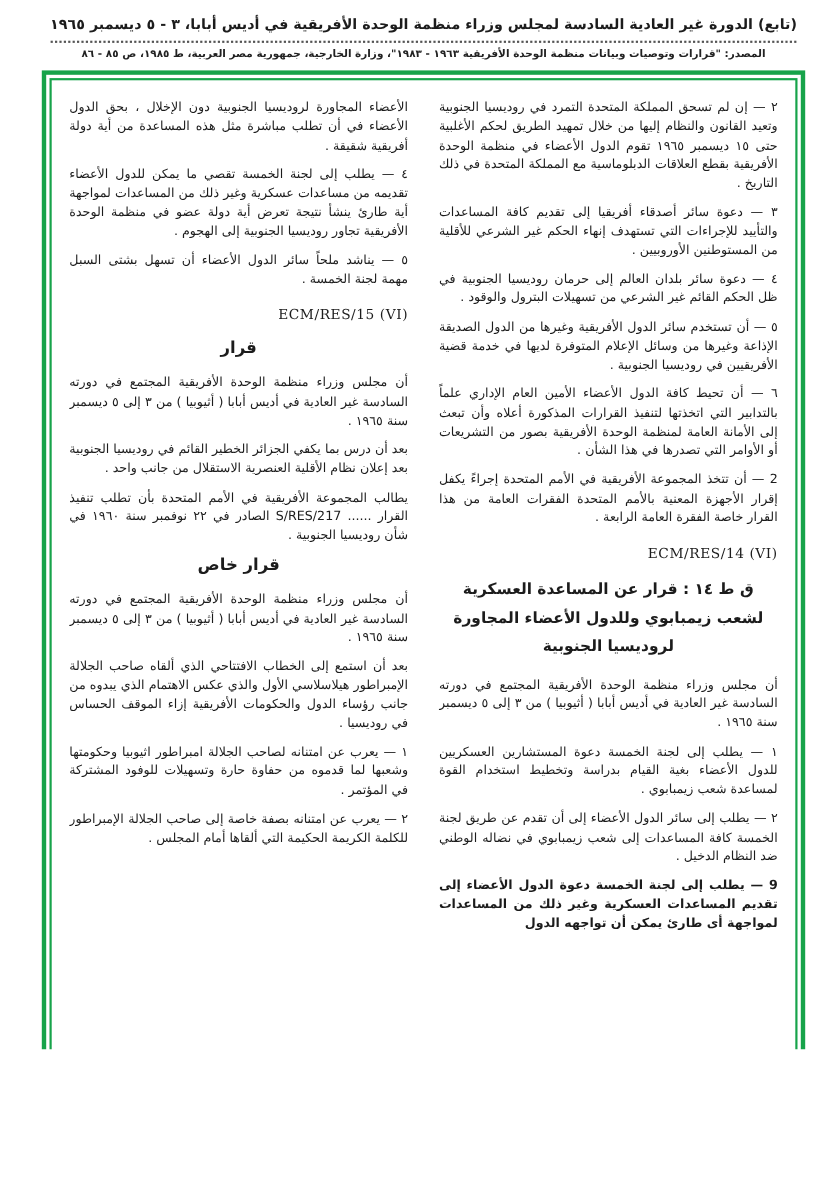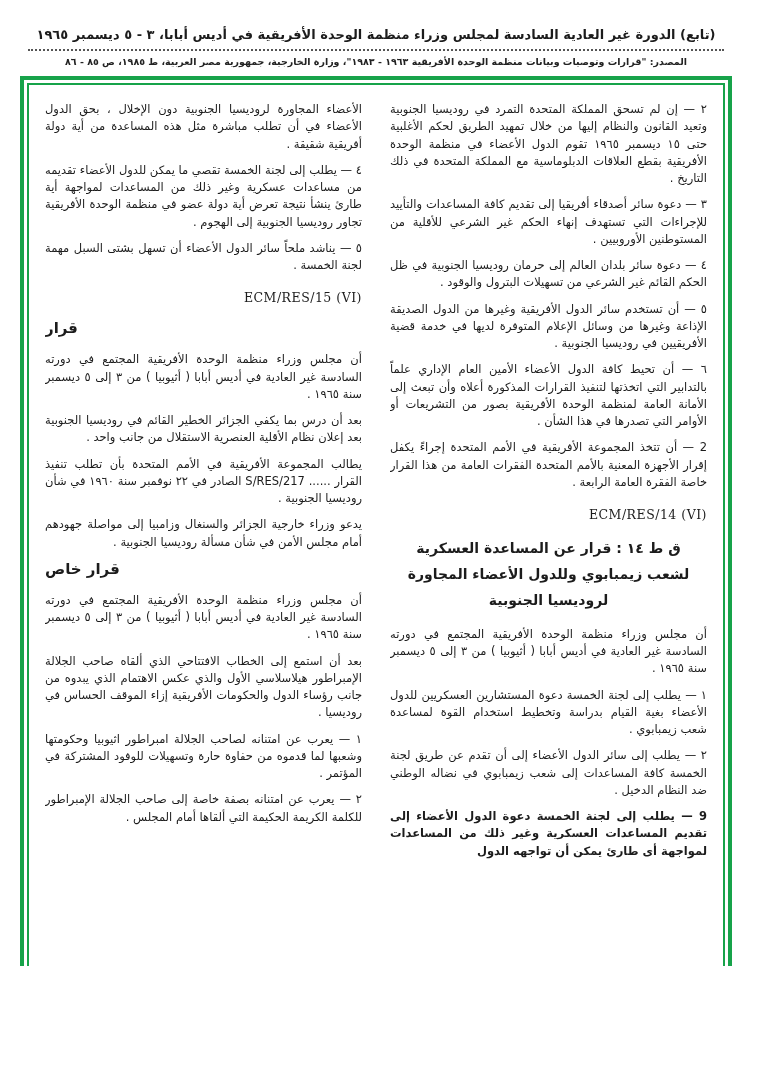--- a/index.html
+++ b/index.html
@@ -1,36 +1,36 @@
 <!DOCTYPE html>
 <html lang="ar" style="--frame_green: #17a34a; --ink: #1c1c1c;"><head>
 <meta charset="utf-8">
 <style>
   * { margin:0; padding:0; box-sizing:border-box; }
   :root { --frame_green:#17a34a; --ink:#1c1c1c; }
   html,body { background:#ffffff; }
   body { font-family:"DejaVu Sans", sans-serif; color:var(--ink); }
-  .page { width:758px; height:954px; margin:12px auto; background:#fff; overflow:hidden; padding:14px 26px 0 20px; }
+  .page { width:758px; height:954px; margin:0 auto; background:#fff; overflow:hidden; padding:14px 26px 0 38px; }
 
   .doc-header { text-align:center; direction:rtl; }
   .doc-title { font-size:13px; font-weight:bold; line-height:1.4; }
   .header-divider { border-bottom:2px dotted #555; margin:5px 8px 5px; }
   .source-line { font-size:9.5px; font-weight:bold; color:#222; }
 
   .frame-outer { margin-top:9px; border:4px solid var(--frame_green); padding:3px; height:960px; }
   .frame-inner { border:2px solid var(--frame_green); height:100%; padding:16px 16px 8px; overflow:hidden; }
 
   .columns { direction:rtl; display:flex; gap:28px; height:100%; }
   .col { flex:1 1 0; overflow:hidden; }
 
   .para { direction:rtl; text-align:justify; font-size:11.5px; line-height:1.5; margin-bottom:9px; }
   .para.bold { font-weight:bold; }
   .res-ref { direction:ltr; text-align:right; font-family:"DejaVu Serif", serif; font-size:12.5px; letter-spacing:.5px; margin:16px 0 14px; }
   .res-heading { direction:rtl; text-align:center; font-weight:bold; font-size:14px; line-height:1.85; margin:2px 10px 12px; }
-  .section-heading { direction:rtl; text-align:left; font-weight:bold; font-size:15px; letter-spacing:7px; margin:4px 0 14px; }
+  .section-heading { direction:rtl; text-align:center; font-weight:bold; font-size:15px; letter-spacing:7px; margin:4px 0 14px; }
 
   .page-footer { text-align:center; margin-top:9px; font-size:12.5px; font-weight:bold; }
 </style>
 </head>
 <body>
 
 <div class="page">
 
   <header class="doc-header">
     <div class="doc-title">(تابع) الدورة غير العادية السادسة لمجلس وزراء منظمة الوحدة الأفريقية في أديس أبابا، ٣ - ٥ ديسمبر ١٩٦٥</div>
@@ -59,21 +59,20 @@
 
         <div class="col">
           <p class="para">الأعضاء المجاورة لروديسيا الجنوبية دون الإخلال ، بحق الدول الأعضاء في أن تطلب مباشرة مثل هذه المساعدة من أية دولة أفريقية شقيقة .</p>
           <p class="para">٤ — يطلب إلى لجنة الخمسة تقصي ما يمكن للدول الأعضاء تقديمه من مساعدات عسكرية وغير ذلك من المساعدات لمواجهة أية طارئ ينشأ نتيجة تعرض أية دولة عضو في منظمة الوحدة الأفريقية تجاور روديسيا الجنوبية إلى الهجوم .</p>
           <p class="para">٥ — يناشد ملحاً سائر الدول الأعضاء أن تسهل بشتى السبل مهمة لجنة الخمسة .</p>
           <div class="res-ref">ECM/RES/15 (VI)</div>
           <div class="section-heading">قرار</div>
           <p class="para">أن مجلس وزراء منظمة الوحدة الأفريقية المجتمع في دورته السادسة غير العادية في أديس أبابا ( أثيوبيا ) من ٣ إلى ٥ ديسمبر سنة ١٩٦٥ .</p>
           <p class="para">بعد أن درس بما يكفي الجزائر الخطير القائم في روديسيا الجنوبية بعد إعلان نظام الأقلية العنصرية الاستقلال من جانب واحد .</p>
           <p class="para">يطالب المجموعة الأفريقية في الأمم المتحدة بأن تطلب تنفيذ القرار ...... S/RES/217 الصادر في ٢٢ نوفمبر سنة ١٩٦٠ في شأن روديسيا الجنوبية .</p>
-          <p class="para">يدعو وزراء خارجية الجزائر والسنغال وزامبيا إلى مواصلة جهودهم أمام مجلس الأمن في شأن مسألة روديسيا الجنوبية .</p>
           <div class="section-heading">قرار خاص</div>
           <p class="para">أن مجلس وزراء منظمة الوحدة الأفريقية المجتمع في دورته السادسة غير العادية في أديس أبابا ( أثيوبيا ) من ٣ إلى ٥ ديسمبر سنة ١٩٦٥ .</p>
           <p class="para">بعد أن استمع إلى الخطاب الافتتاحي الذي ألقاه صاحب الجلالة الإمبراطور هيلاسلاسي الأول والذي عكس الاهتمام الذي يبدوه من جانب رؤساء الدول والحكومات الأفريقية إزاء الموقف الحساس في روديسيا .</p>
           <p class="para">١ — يعرب عن امتنانه لصاحب الجلالة امبراطور اثيوبيا وحكومتها وشعبها لما قدموه من حفاوة حارة وتسهيلات للوفود المشتركة في المؤتمر .</p>
           <p class="para">٢ — يعرب عن امتنانه بصفة خاصة إلى صاحب الجلالة الإمبراطور للكلمة الكريمة الحكيمة التي ألقاها أمام المجلس .</p>
         </div>
 
       </div>
     </div>
   </div>

